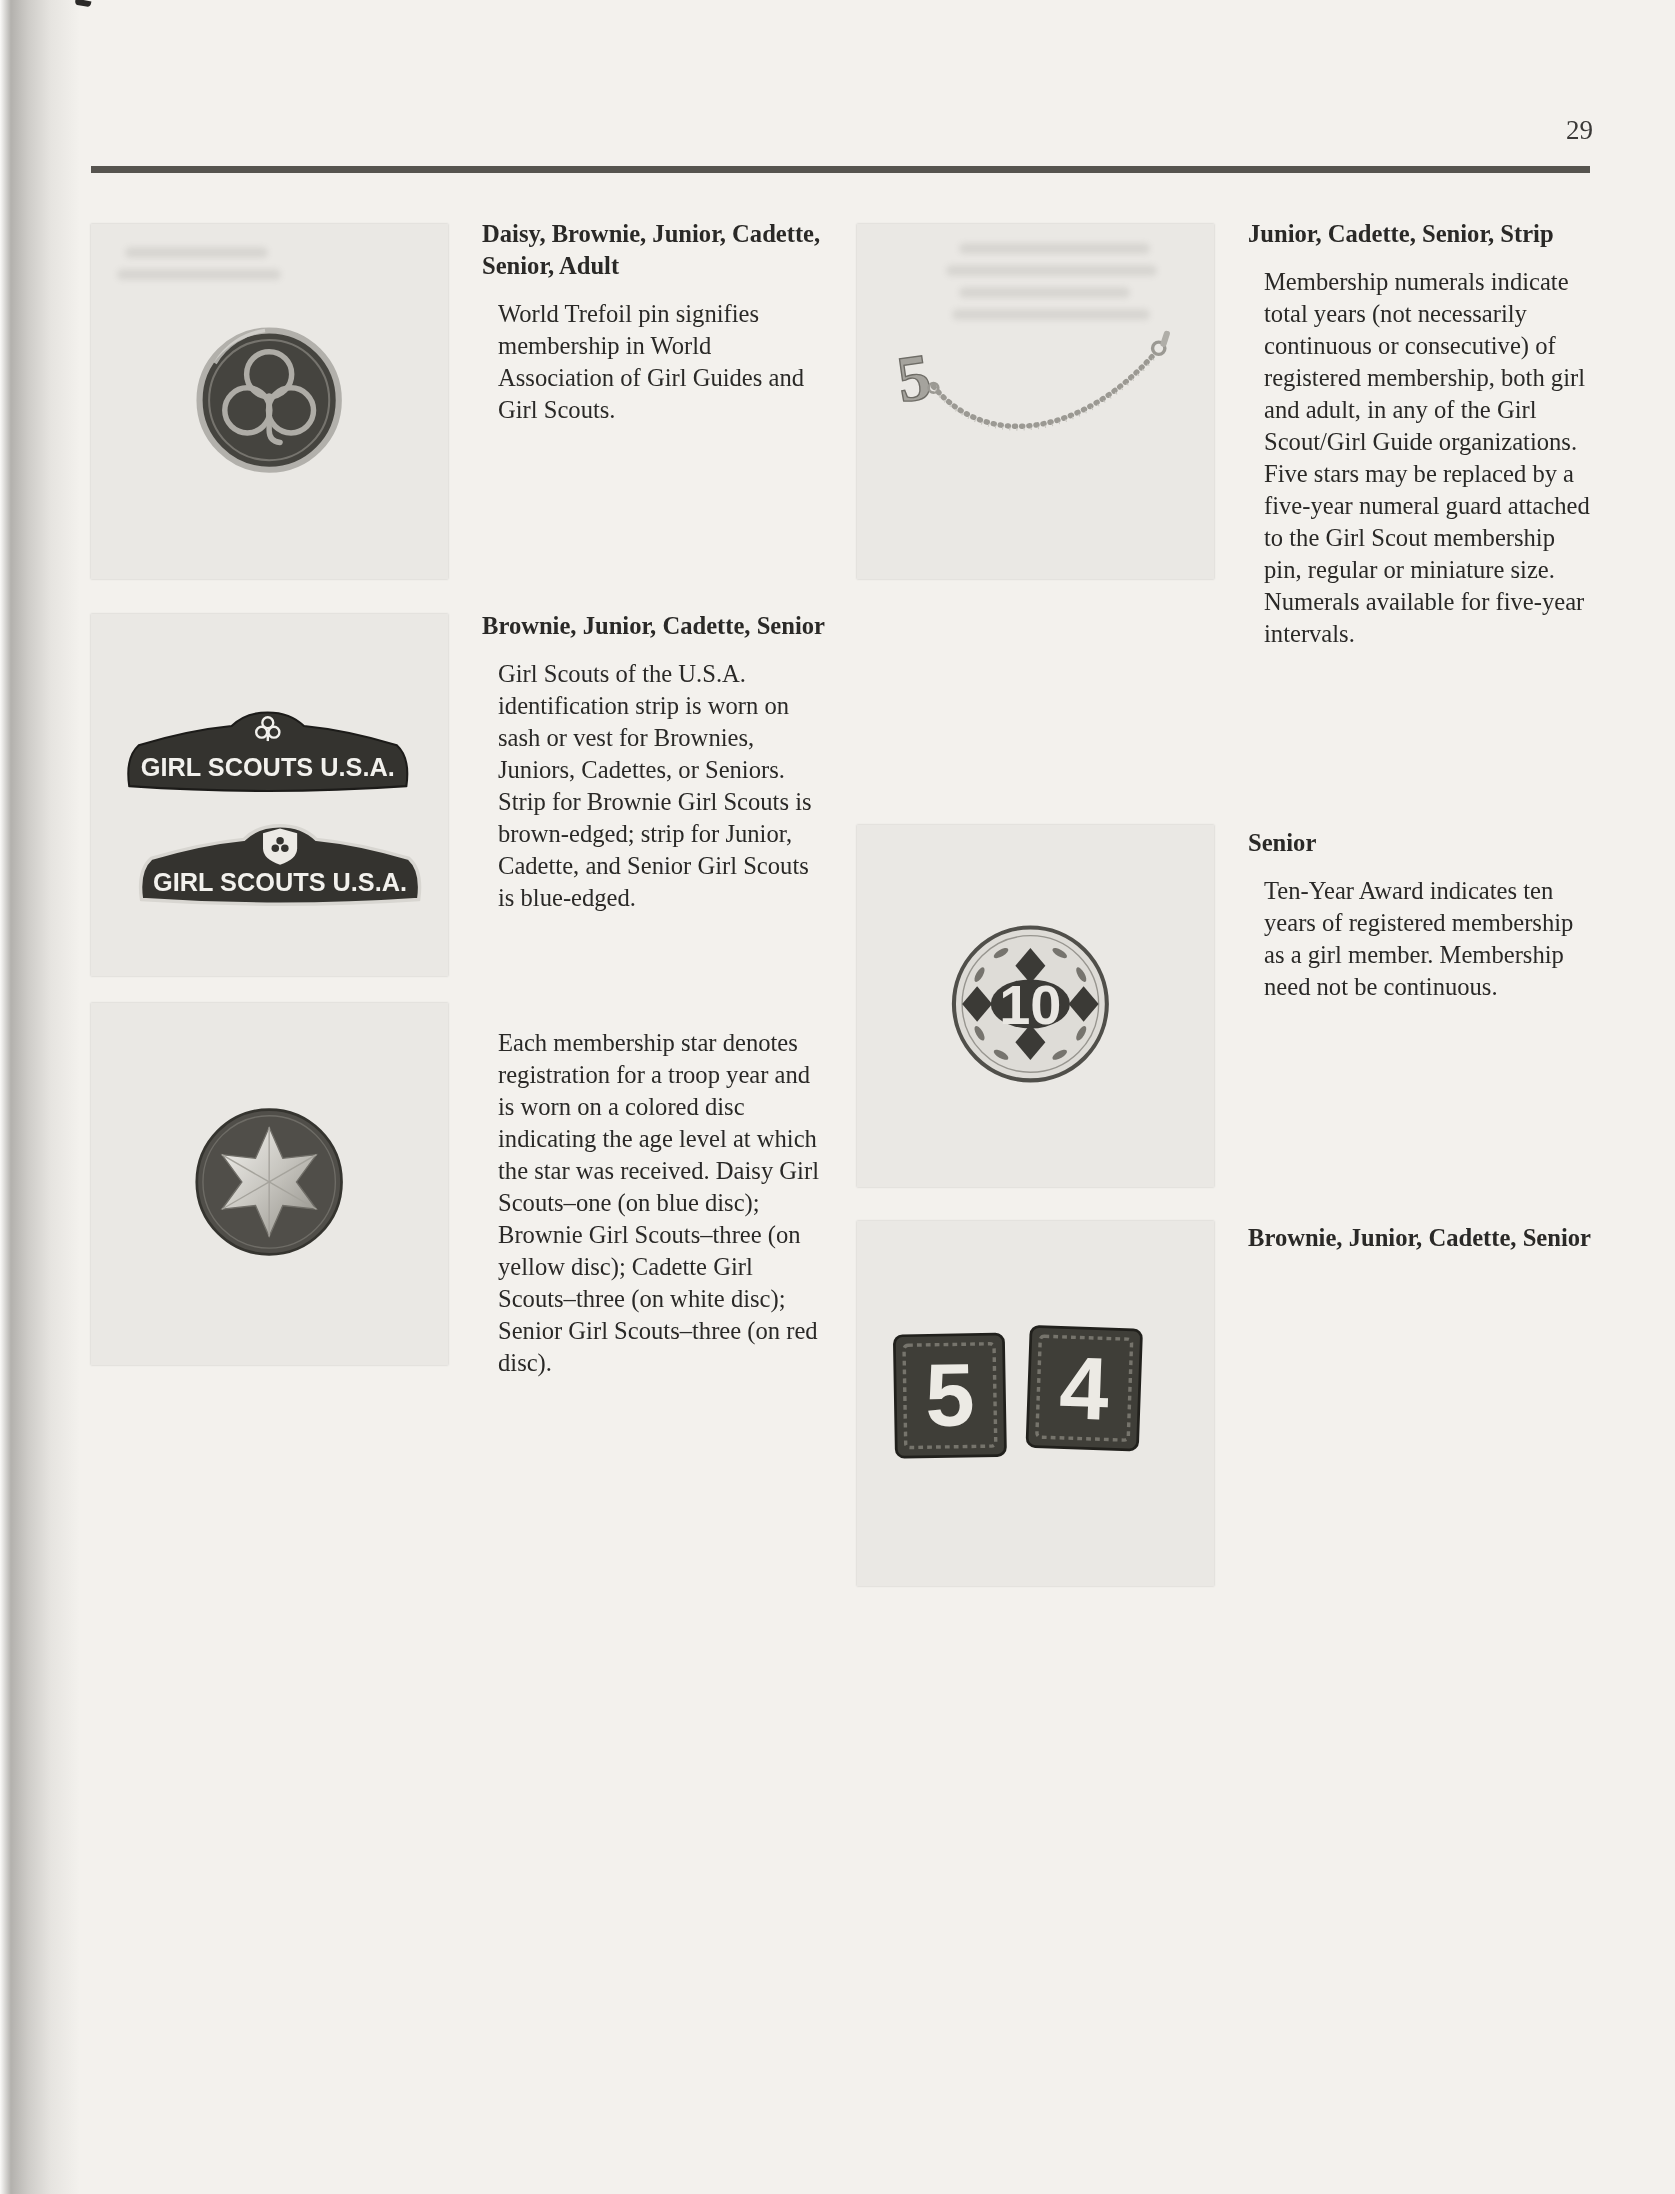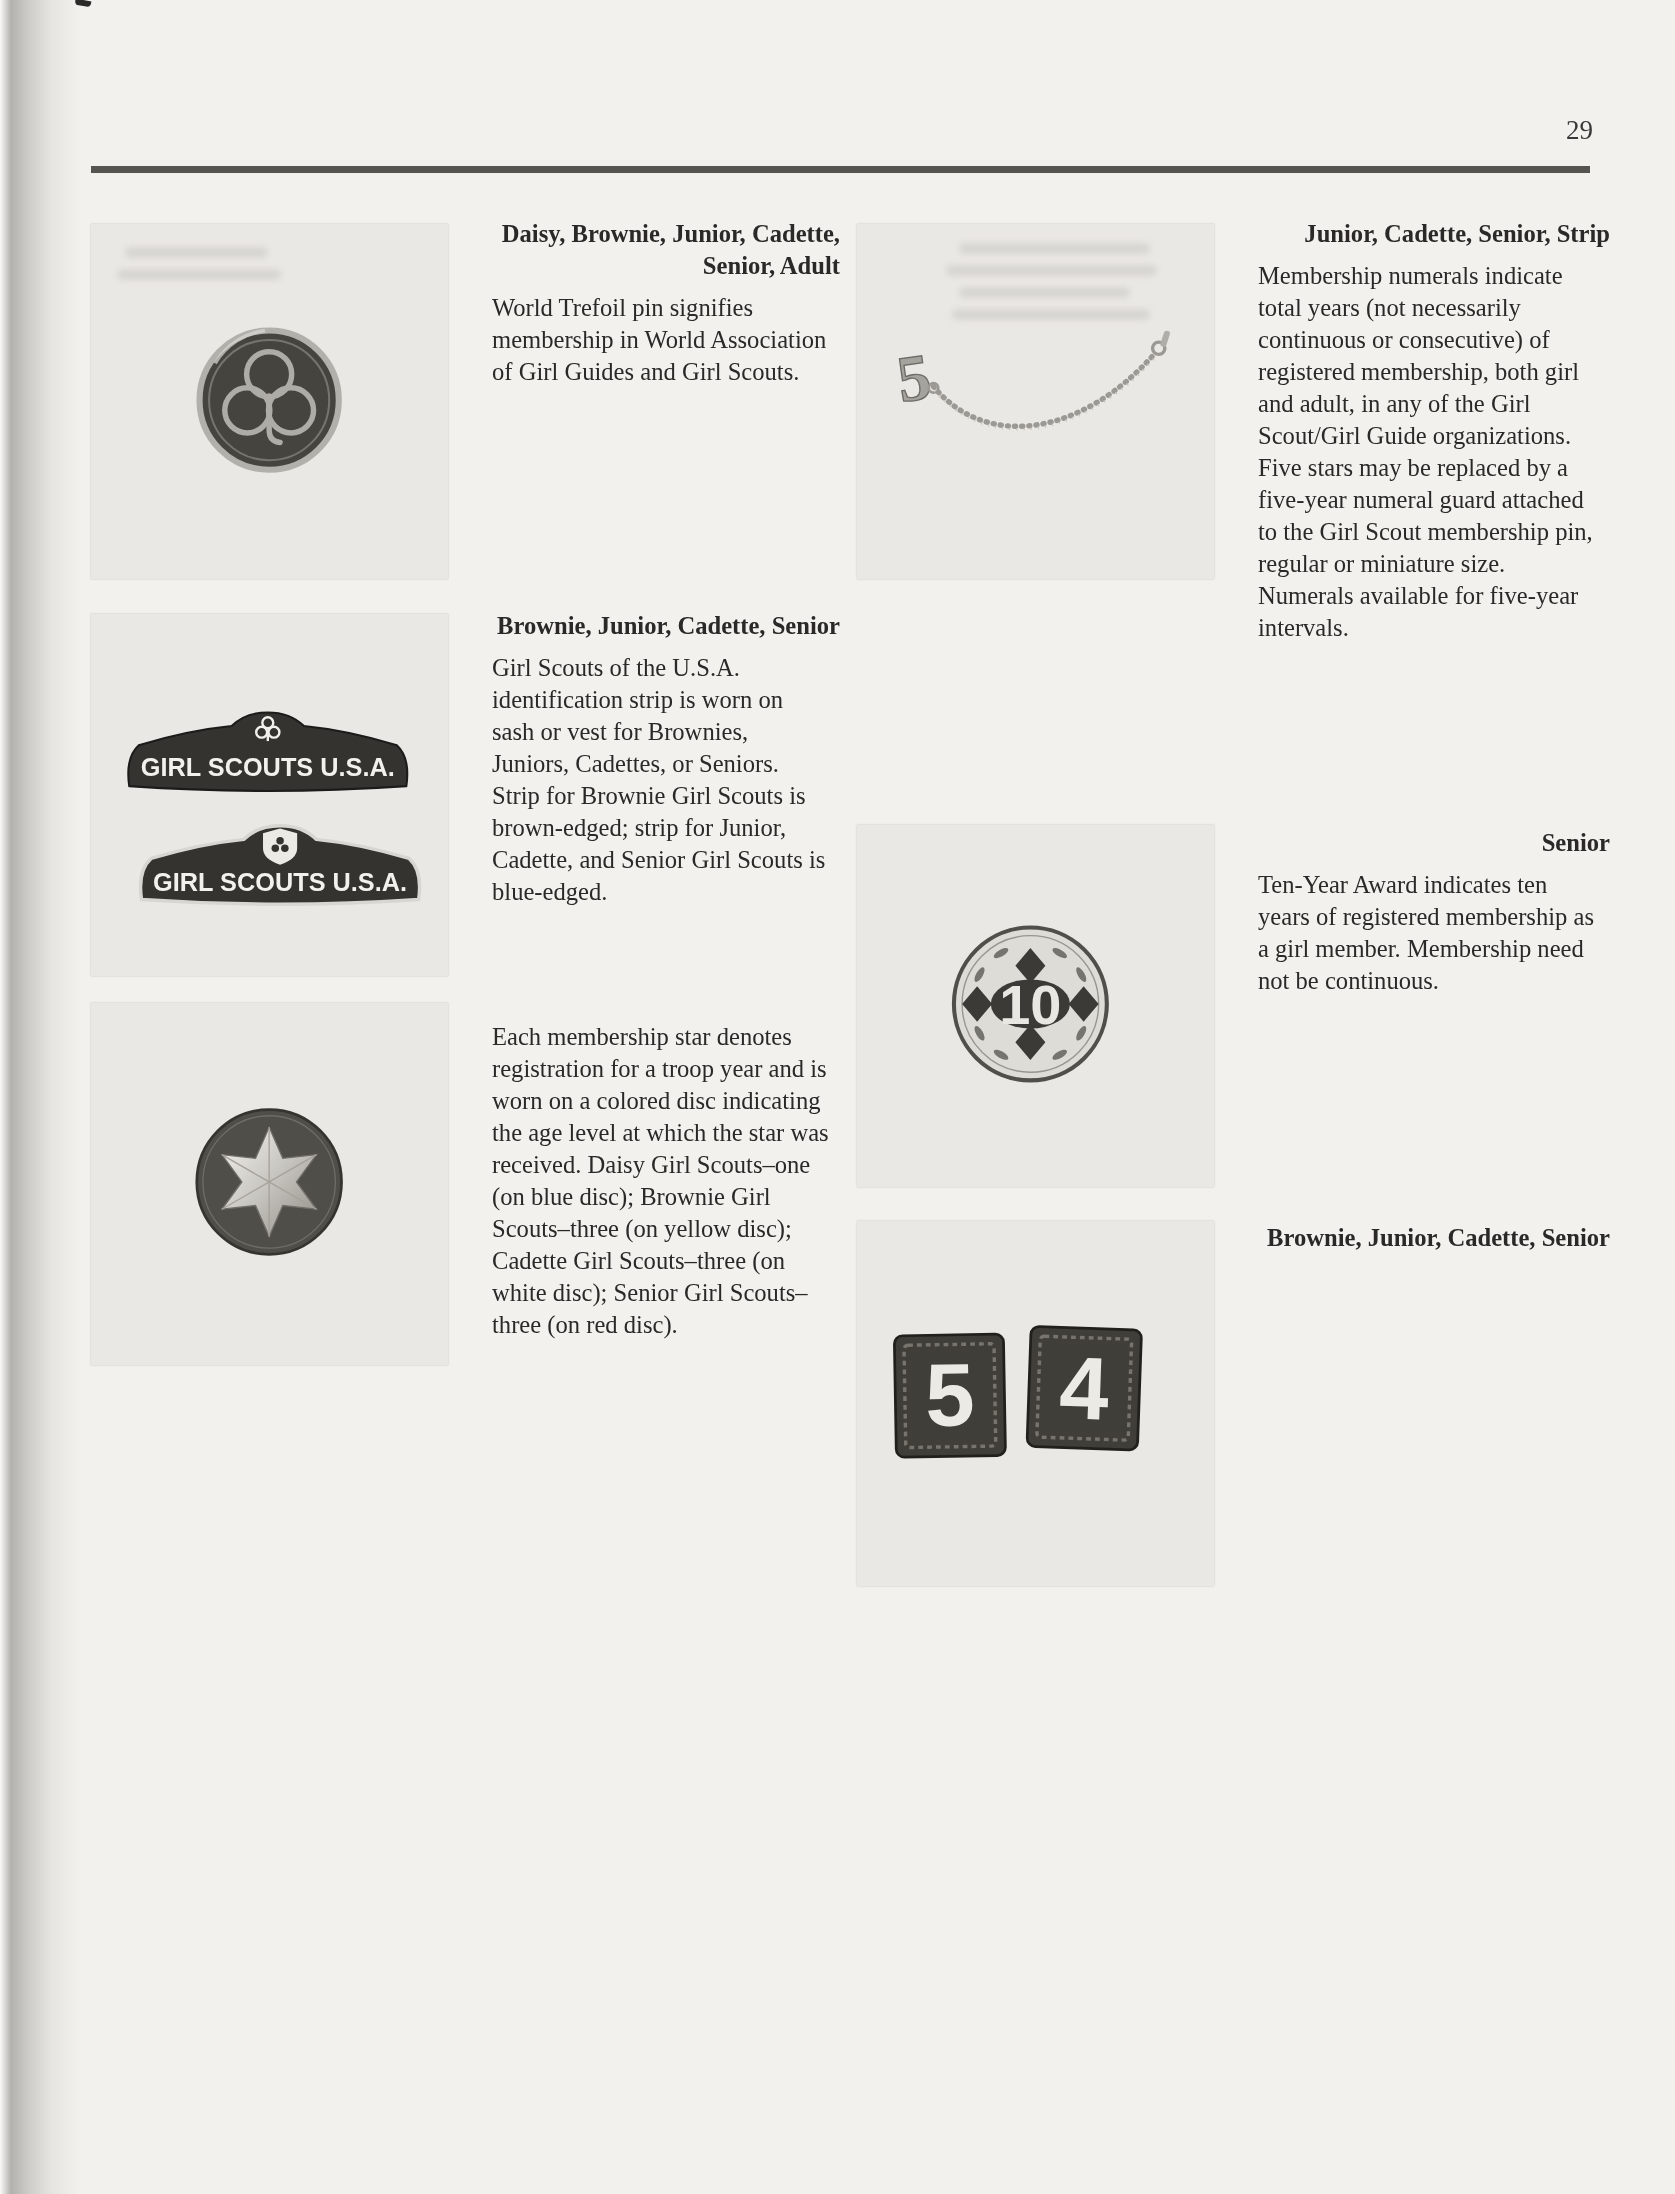--- a/index.html
+++ b/index.html
@@ -38,22 +38,22 @@
   }
   figure.photo svg { position: absolute; inset: 0; width: 100%; height: 100%; }
   .ghost {
     position: absolute; height: 11px; border-radius: 5.5px;
     background: #5c5a55; opacity: 0.13; filter: blur(3.4px);
   }
   section.textblock {
     position: absolute;
     font-size: 24.6px; line-height: 32px; color: #2a2927;
   }
-  section.textblock h3 { margin: 0; font-size: 24.6px; line-height: 32px; font-weight: bold; text-align: right; }
-  section.textblock p  { margin: 10px; }
+  section.textblock h3 { margin: 0; font-size: 24.6px; line-height: 32px; font-weight: bold; }
+  section.textblock p  { margin: 16px; }
 </style>
 </head>
 <body>
 
 <div class="page">
   <div class="left-band"></div>
   <div class="speck"></div>
 
   <div class="page-number">29</div>
   <div class="rule"></div>

